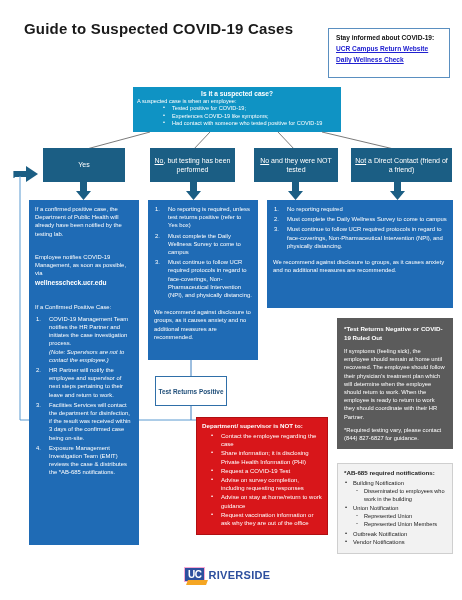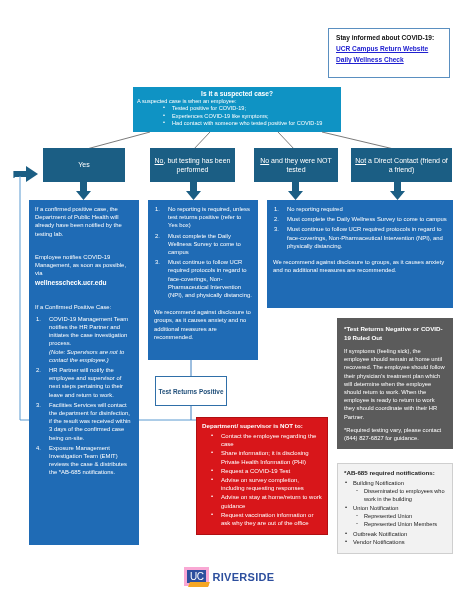--- a/index.html
+++ b/index.html
@@ -124,38 +124,39 @@
   }
   .abbox li:before{content:"\2022";position:absolute;left:1px;top:-1px;font-size:6px;}
   .abbox li.sub{padding-left:20px;font-size:5.6px;line-height:7.8px;}
   .abbox li.sub:before{content:"-";left:12px;top:-1px;}
 
   
   .logo{
     position:absolute;left:184px;top:567px;display:flex;align-items:center;
   }
   .logo .uc{
-    background:#2d4f9e;color:#fff;font-weight:normal;font-size:10px;
+    background:#2d4f9e;color:#fff;font-weight:bold;font-size:10px;
     padding:1px 3px;letter-spacing:-.5px;line-height:11px;
-    border:3px solid #f9a8d4;position:relative;
+    border:1px solid #f9a8d4;position:relative;
   }
   .logo .riverside{
     color:#2d4f9e;font-weight:bold;font-size:11px;letter-spacing:.3px;margin-left:3px;
   }
   .logo .gold{
     position:absolute;left:2px;bottom:-4px;width:20px;height:5px;background:#f5a623;
     transform:skewX(-20deg);
   }
   a{cursor:pointer;}
 </style>
 </head>
 <body>
 
 <div class="page">
 
+  <div class="title">Guide to Suspected  COVID-19  Cases</div>
 
 
   <div class="infobox">
     <div class="lead">Stay  informed  about  COVID-19:</div>
     <a>UCR Campus Return Website</a>
     <a>Daily Wellness Check</a>
   </div>
 
   <div class="decision">
     <div class="dtitle">Is it a suspected case?</div>

